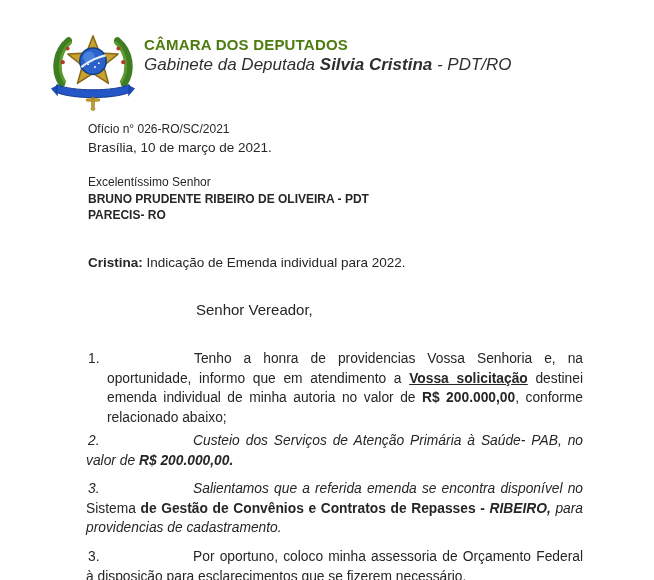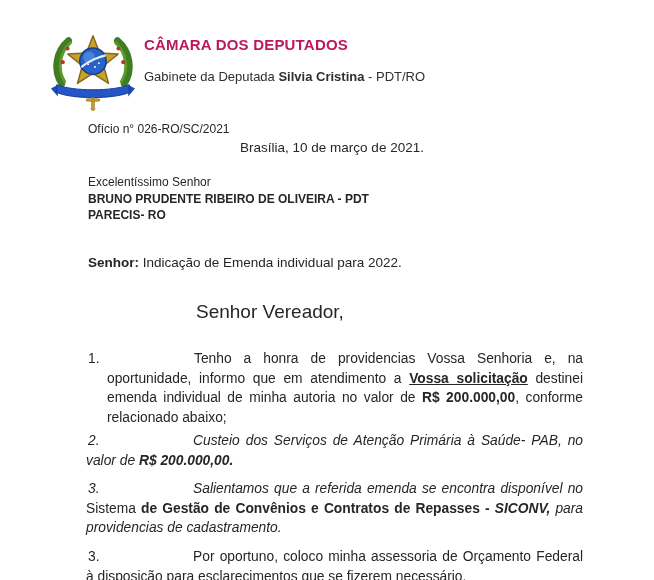--- a/index.html
+++ b/index.html
@@ -13,33 +13,33 @@
     color: #262626;
   }
   .abs { position: absolute; }
   .b { font-weight: bold; }
   .i { font-style: italic; }
   .u { text-decoration: underline; margin-top: 24px; }
 
   
   .logo { left: 49px; top: 27px; width: 88px; height: 86px; }
   .header-text { left: 144px; top: 36px; }
-  .org { font-size: 15px; font-weight: 700; letter-spacing: 0.2px; color: #be185d; }
-  .office { font-size: 13px; margin-top: 16px; color: #2f2f2f; }
+  .org { font-size: 15px; font-weight: 700; letter-spacing: 0.2px; color: #4d7c0f; }
+  .office { font-size: 17px; margin-top: 2px; color: #2f2f2f; font-style: italic; }
 
   
   .oficio { left: 88px; top: 122px; font-size: 12px; }
-  .dateline { left: 88px; top: 140px; width: 488px; text-align: center; font-size: 13.5px; }
+  .dateline { left: 88px; top: 140px; width: 488px; text-align: left; font-size: 13.5px; }
 
   
   .recipient { left: 88px; top: 174px; font-size: 12px; line-height: 16.6px; }
 
   
   .subject { left: 88px; top: 255px; font-size: 13.5px; }
-  .greeting { left: 196px; top: 301px; font-size: 19px; }
+  .greeting { left: 196px; top: 301px; font-size: 15px; }
 
   
   .para { position: absolute; left: 86px; width: 497px; font-size: 13.8px; line-height: 19.5px; }
   .pnum { position: absolute; left: 2px; top: 0; }
   .ptext { text-align: justify; }
   .pt-first { margin-left: 21px; text-indent: 87px; }
   .pt-rest { text-indent: 107px; }
 </style>
 </head>
 <body>
@@ -84,37 +84,37 @@
 
   <div class="abs oficio">Ofício n° 026-RO/SC/2021</div>
   <div class="abs dateline">Brasília, 10 de março de 2021.</div>
 
   <div class="abs recipient">
     <div>Excelentíssimo Senhor</div>
     <div class="b">BRUNO PRUDENTE RIBEIRO DE OLIVEIRA - PDT</div>
     <div class="b">PARECIS- RO</div>
   </div>
 
-  <div class="abs subject"><span class="b">Senhor:</span><span> Indicação de Emenda individual para 2022.</span></div>
+  <div class="abs subject"><span class="b">Cristina:</span><span> Indicação de Emenda individual para 2022.</span></div>
 
   <div class="abs greeting">Senhor Vereador,</div>
 
   <div class="para" style="top:349px">
     <span class="pnum">1.</span>
     <div class="ptext pt-first"><span>Tenho a honra de providencias Vossa Senhoria e, na oportunidade, informo que em atendimento a </span><span class="b u">Vossa solicitação</span><span> destinei emenda individual de minha autoria no valor de </span><span class="b">R$ 200.000,00</span><span>, conforme relacionado abaixo;</span></div>
   </div>
 
   <div class="para" style="top:431px">
     <span class="pnum i">2.</span>
     <div class="ptext pt-rest"><span class="i">Custeio dos Serviços de Atenção Primária à Saúde- PAB, no valor de </span><span class="b i">R$ 200.000,00.</span></div>
   </div>
 
   <div class="para" style="top:479px">
     <span class="pnum i">3.</span>
-    <div class="ptext pt-rest"><span class="i">Salientamos que a referida emenda se encontra disponível no </span><span>Sistema </span><span class="b">de Gestão de Convênios e Contratos de Repasses - </span><span class="b i">SICONV,</span><span class="i"> para providencias de cadastramento.</span></div>
+    <div class="ptext pt-rest"><span class="i">Salientamos que a referida emenda se encontra disponível no </span><span>Sistema </span><span class="b">de Gestão de Convênios e Contratos de Repasses - </span><span class="b i">RIBEIRO,</span><span class="i"> para providencias de cadastramento.</span></div>
   </div>
 
   <div class="para" style="top:547px">
     <span class="pnum">3.</span>
     <div class="ptext pt-rest"><span>Por oportuno, coloco minha assessoria de Orçamento Federal à disposição para esclarecimentos que se fizerem necessário.</span></div>
   </div>
 
 </div>
 
 </body></html>

